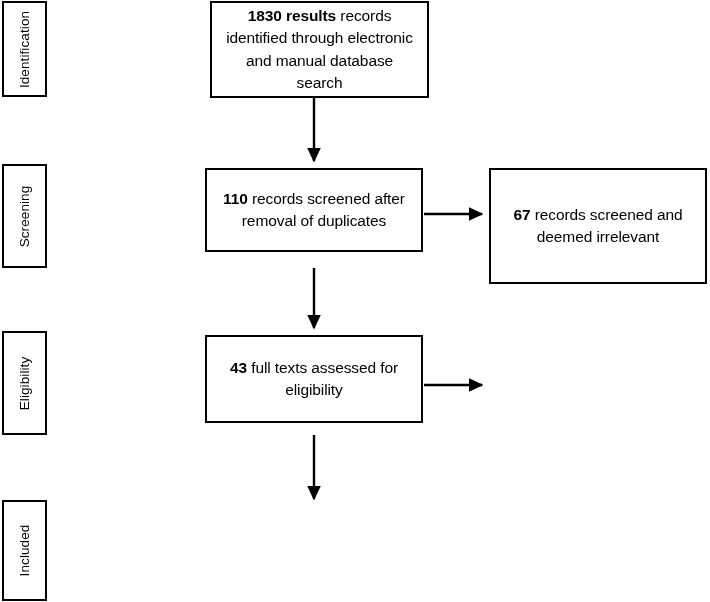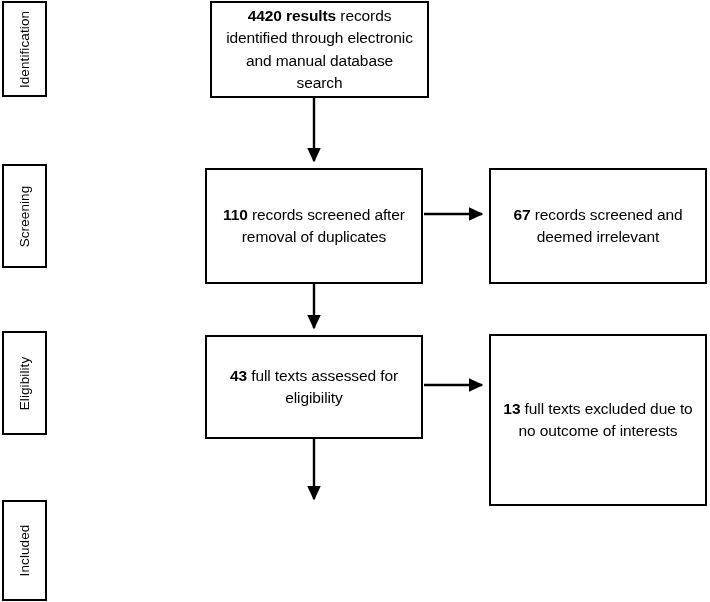--- a/index.html
+++ b/index.html
@@ -60,23 +60,23 @@
     overflow: visible;
   }
   
   #stage-identification { left: 2px;  top: 1px;   width: 45px; height: 96px; }
   #stage-screening      { left: 2px;  top: 164px; width: 45px; height: 104px; }
   #stage-eligibility    { left: 2px;  top: 331px; width: 45px; height: 104px; }
   #stage-included       { left: 2px;  top: 500px; width: 45px; height: 101px; }
 
   
   #box-identified  { left: 210px; top: 1px;   width: 219px; height: 97px; }
-  #box-screened    { left: 205px; top: 168px; width: 218px; height: 116px; }
+  #box-screened    { left: 205px; top: 168px; width: 218px; height: 84px; }
   #box-irrelevant  { left: 489px; top: 168px; width: 218px; height: 116px; }
-  #box-fulltext    { left: 205px; top: 335px; width: 218px; height: 104px; }
+  #box-fulltext    { left: 205px; top: 335px; width: 218px; height: 88px; }
   #box-excluded    { left: 489px; top: 334px; width: 218px; height: 172px; }
   #box-included    { left: 205px; top: 506px; width: 218px; height: 95px; }
 </style>
 </head>
 <body>
 
 <div id="diagram">
 
   <svg class="connector" width="710" height="602" viewBox="0 0 710 602" style="left:0; top:0; position:absolute;">
     <defs>
@@ -117,21 +117,21 @@
   <div class="stage" id="stage-eligibility">
     <span class="stage-label">Eligibility</span>
   </div>
 
   <div class="stage" id="stage-included">
     <span class="stage-label">Included</span>
   </div>
 
   <div class="box" id="box-identified">
     <div class="box-text">
-      <b>4420 results</b><span> records identified through electronic and manual database search</span>
+      <b>1830 results</b><span> records identified through electronic and manual database search</span>
     </div>
   </div>
 
   <div class="box" id="box-screened">
     <div class="box-text">
       <b>110</b><span> records screened after removal of duplicates</span>
     </div>
   </div>
 
   <div class="box" id="box-irrelevant">
@@ -139,20 +139,15 @@
       <b>67</b><span> records screened and deemed irrelevant</span>
     </div>
   </div>
 
   <div class="box" id="box-fulltext">
     <div class="box-text">
       <b>43</b><span> full texts assessed for eligibility</span>
     </div>
   </div>
 
-  <div class="box" id="box-excluded">
-    <div class="box-text">
-      <b>13</b><span> full texts excluded due to no outcome of interests</span>
-    </div>
-  </div>
 
 
 </div>
 
 </body></html>

